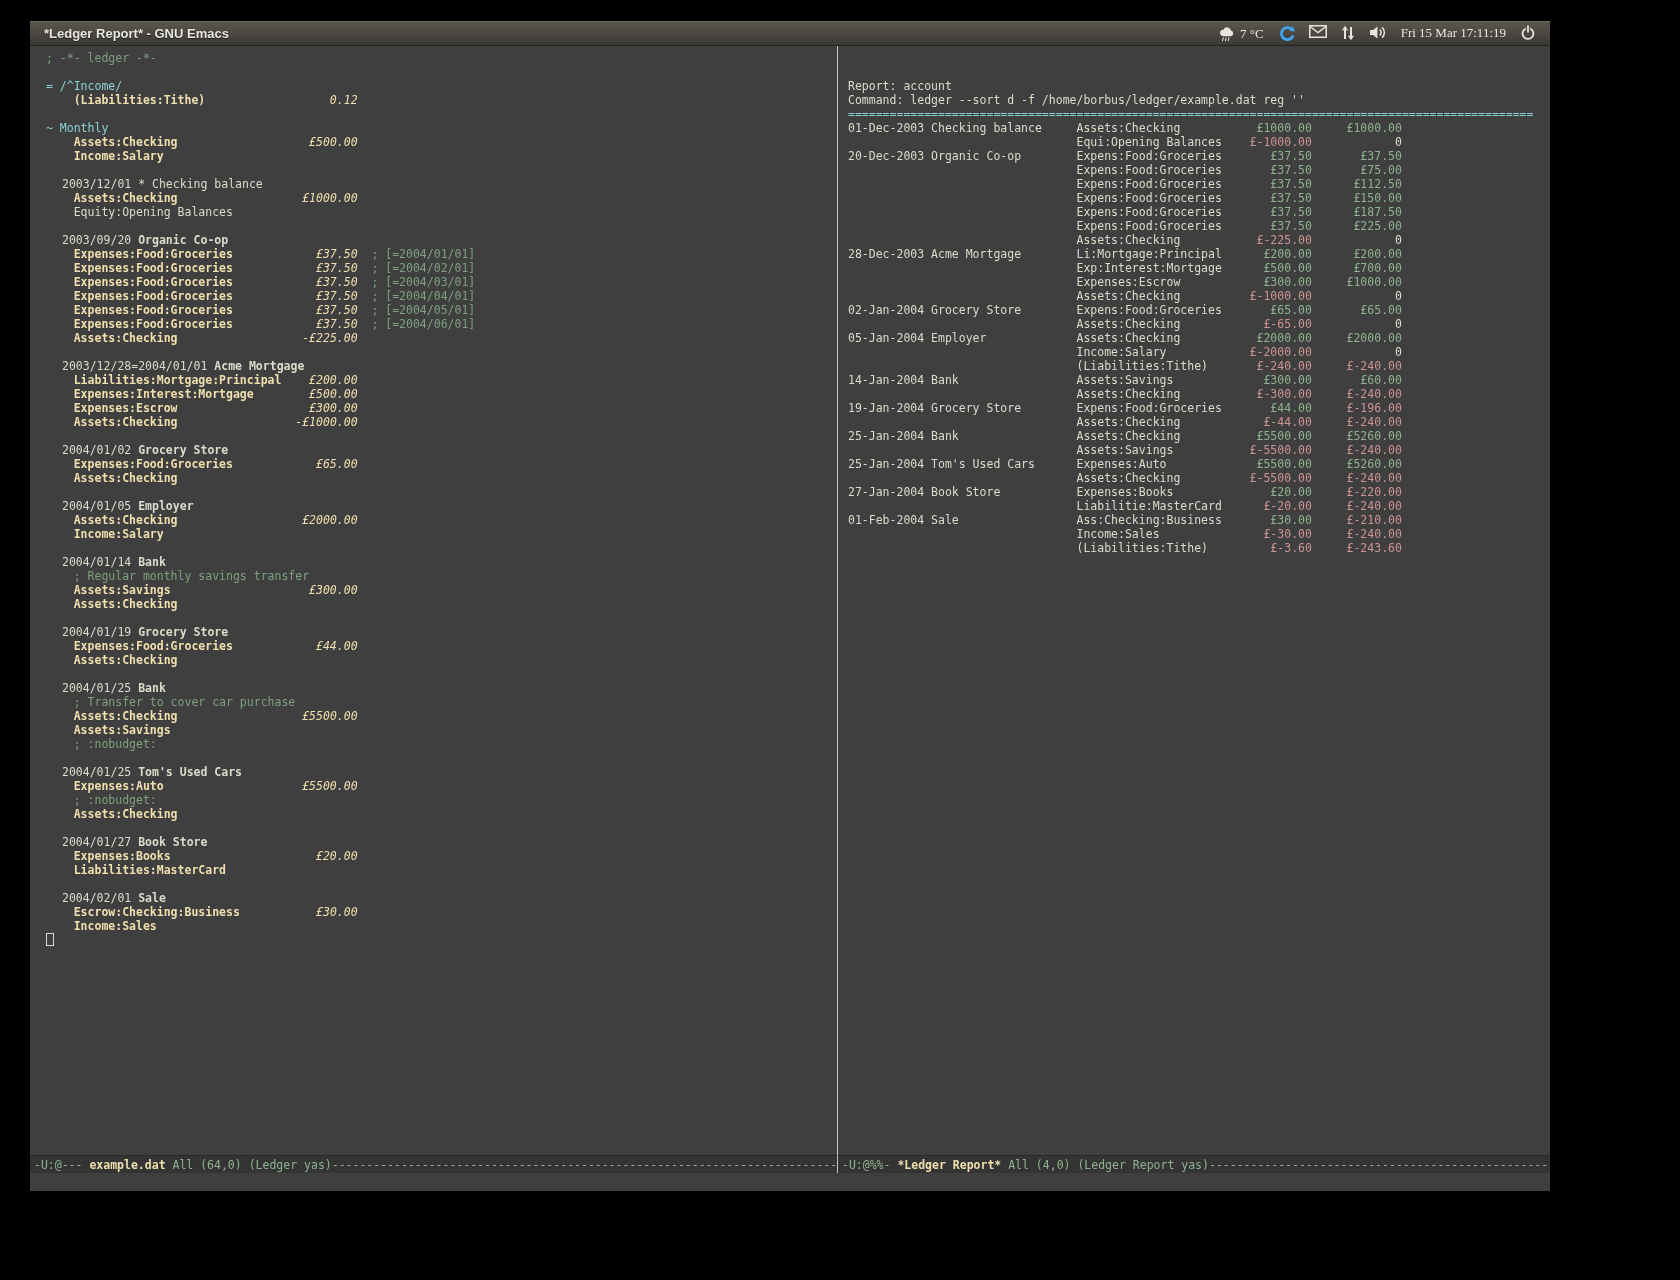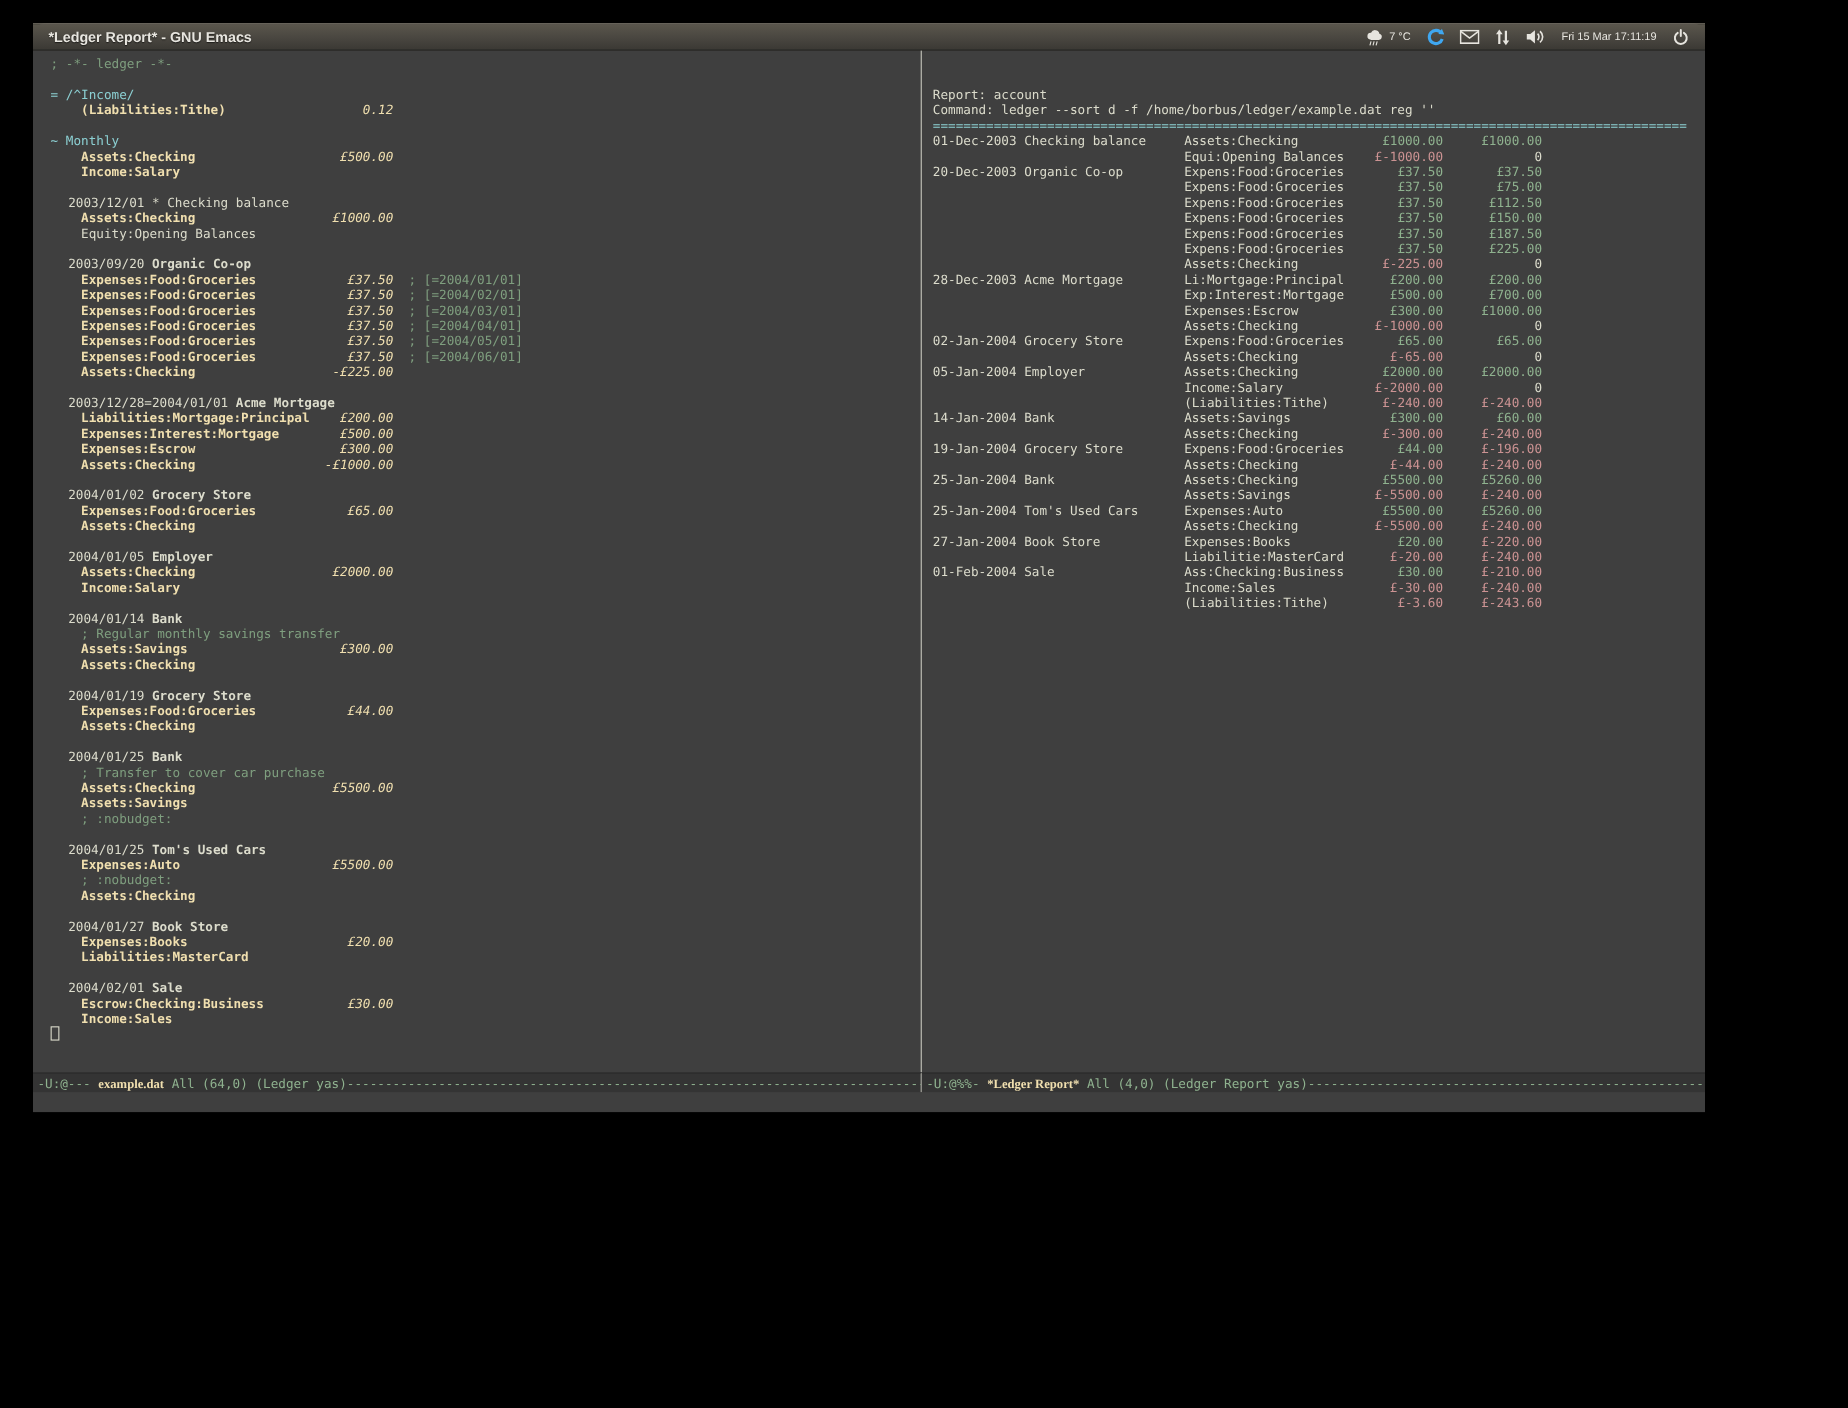--- a/index.html
+++ b/index.html
@@ -1,56 +1,56 @@
 <!DOCTYPE html>
 <html><head>
 <meta charset="utf-8">
 <style>
   html,body{margin:0;padding:0;}
   body{
     width:1680px;height:1280px;position:relative;background:#000;
     font-family:"DejaVu Sans Mono",monospace;overflow:hidden;
   }
   .frame{
-    position:absolute;left:30px;top:21px;width:1520px;height:990px;
+    position:absolute;left:30px;top:21px;width:1520px;height:1170px;
     background:#3F3F3F;display:flex;flex-direction:column;box-sizing:border-box;border-radius:12px;
   }
   .titlebar{
     height:25px;flex:0 0 25px;display:flex;align-items:center;
     background:linear-gradient(#5a564c,#494640 55%,#3b3934);
     border-top:1px solid #6b675c;border-bottom:1px solid #23221f;
     padding:0 14px;box-sizing:border-box;
   }
   .title{
     font-family:"Liberation Sans",sans-serif;font-size:13px;font-weight:bold;
     color:#E8E6E0;text-shadow:0 1px 1px #1d1c19;white-space:nowrap;
   }
   .tray{
-    margin-left:auto;display:flex;align-items:center;gap:14px;
-    font-family:Liberation Sans, sans-serif;font-size:10px;color:#E8E6E0;
+    margin-left:auto;display:flex;gap:14px;
+    font-family:Liberation Serif, serif;font-size:13px;color:#E8E6E0;
   }
   .tray-group{display:flex;align-items:center;gap:4px;}
   .tray svg{display:block;}
   .content{flex:1 1 auto;display:flex;min-height:0;}
   .pane{box-sizing:border-box;overflow:hidden;}
   .pane pre{
     margin:0;font-family:"DejaVu Sans Mono",monospace;
     font-size:11.5px;line-height:14px;color:#DCDCCC;white-space:pre;
   }
   .pane-left{width:808px;flex:0 0 808px;padding:5px 0 0 16px;border-right:1px solid #C6C6BC;}
   .pane-right{flex:1 1 auto;padding:5px 0 0 10px;margin-top:28px;}
   .modelines{flex:0 0 18px;height:18px;display:flex;}
   .ml{
     background:#343434;color:#8FB28F;font-size:11.5px;line-height:18px;
     white-space:nowrap;overflow:hidden;box-sizing:border-box;
     border-top:1px solid #2a2a2a;
   }
   .ml-left{width:808px;flex:0 0 808px;padding-left:4px;border-right:1px solid #C6C6BC;}
   .ml-right{flex:1 1 auto;padding-left:4px;}
-  .fc-mlname{color:#F0DFAF;font-weight:bold;font-family:Liberation Serif, serif;}
+  .fc-mlname{color:#F0DFAF;font-weight:bold;}
   .echo{flex:0 0 18px;height:18px;background:#3F3F3F;}
   
   .fc-c{color:#7F9F7F;text-align:right;}
   .fc-k{color:#8CD0D3;}
   .fc-a{color:#F0DFAF;font-weight:bold;}
   .fc-m{color:#F0DFAF;font-style:italic;}
   .fc-p{color:#DCDCCC;font-weight:bold;}
   .fc-d{color:#DCDCCC;margin-left:16px;}
   .fc-sep{color:#8CD0D3;}
   .fc-pos{color:#8FB28F;}

